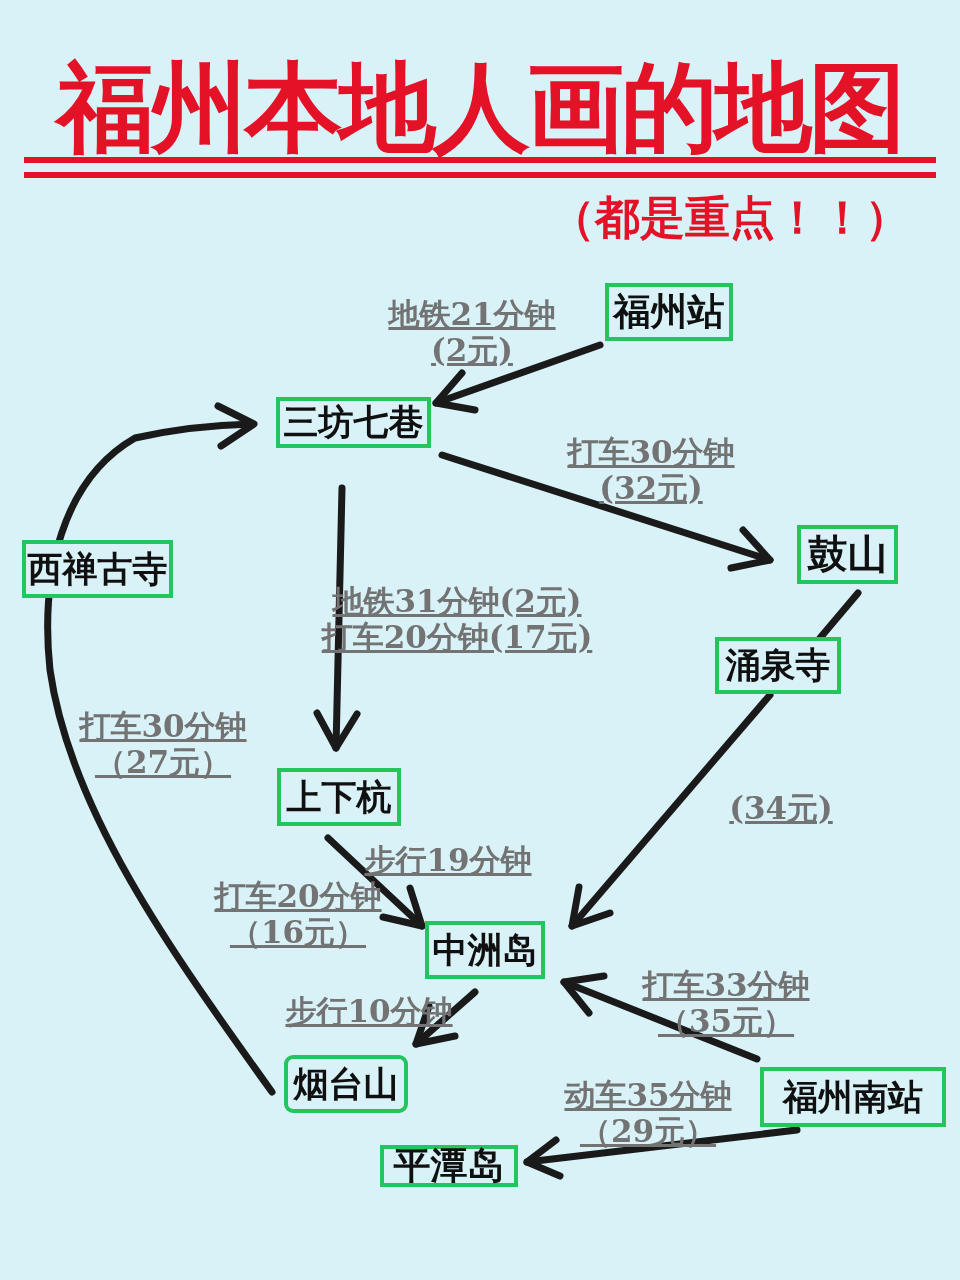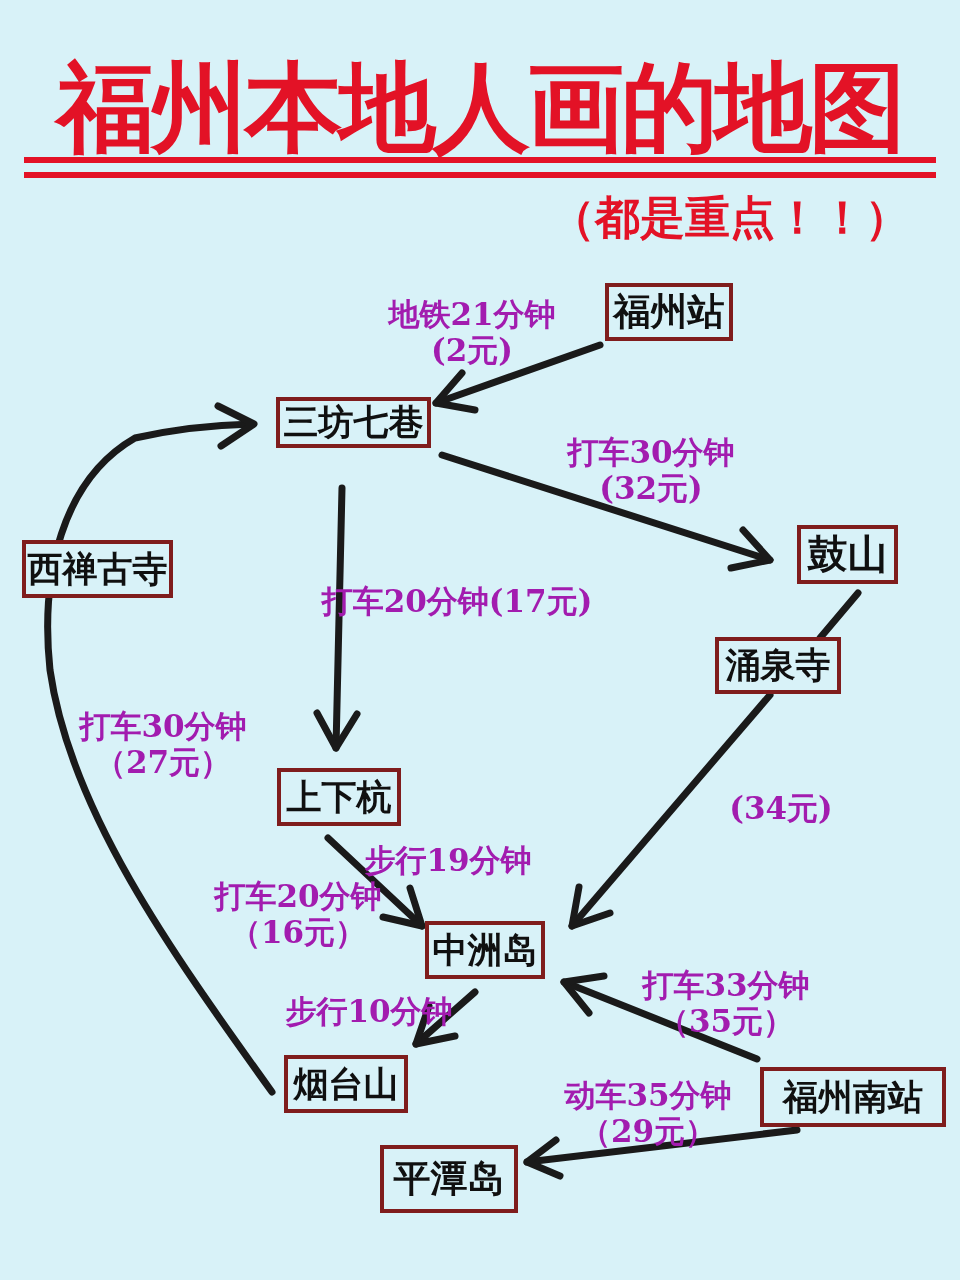--- a/index.html
+++ b/index.html
@@ -35,35 +35,36 @@
   }
   .edges-svg{position:absolute;left:0;top:0;z-index:1;}
   .edges-svg path,.edges-svg polyline,.edges-svg line{
     fill:none;stroke:#1a1a1a;stroke-width:7;
     stroke-linecap:round;stroke-linejoin:round;
   }
   .node{
     position:absolute;z-index:3;
     display:flex;align-items:center;justify-content:center;
     box-sizing:border-box;
-    border:4px solid #7f1d1d;
+    border:4px solid #22c55e;
     background:#d8f2f8;
     color:#101010;
     font-weight:700;font-size:35px;
     white-space:nowrap;
   }
   .node.n2{font-size:40px;}
   .node.n3b{font-size:37px;}
   .elabel{
     position:absolute;z-index:4;
     transform:translateX(-50%);
     text-align:center;
-    color:#a21caf;
+    color:#737373;
     font-weight:700;font-size:31px;line-height:1.16;
     white-space:nowrap;
+    text-decoration:underline;
   }
   .elabel span{display:block;}
 </style>
 </head>
 <body>
 
 <div class="stage">
 
   <div class="title">福州本地人画的地图</div>
   <div class="title-rule"></div>
@@ -108,37 +109,38 @@
   <div class="node n2" style="left:797px;top:525px;width:101px;height:59px;text-align:right;">鼓山</div>
 
   <div class="node" style="left:22px;top:540px;width:151px;height:58px;">西禅古寺</div>
 
   <div class="node" style="left:715px;top:637px;width:126px;height:57px;">涌泉寺</div>
 
   <div class="node" style="left:277px;top:768px;width:124px;height:58px;font-family:Liberation Mono, monospace;">上下杭</div>
 
   <div class="node" style="left:425px;top:921px;width:120px;height:58px;">中洲岛</div>
 
-  <div class="node" style="left:284px;top:1055px;width:124px;height:58px;">烟台山</div>
+  <div class="node" style="left:284px;top:1055px;width:124px;height:58px;border-radius:9px;">烟台山</div>
 
   <div class="node" style="left:760px;top:1067px;width:186px;height:60px;">福州南站</div>
 
-  <div class="node n3b" style="left:380px;top:1145px;width:138px;height:68px;">平潭岛</div>
+  <div class="node n3b" style="left:380px;top:1145px;width:138px;height:42px;">平潭岛</div>
 
   <div class="elabel" style="left:472px;top:297px;">
     <span>地铁21分钟</span>
     <span>(2元)</span>
   </div>
 
   <div class="elabel" style="left:651px;top:435px;">
     <span>打车30分钟</span>
     <span>(32元)</span>
   </div>
 
   <div class="elabel" style="left:457px;top:584px;">
+    <span>地铁31分钟(2元)</span>
     <span>打车20分钟(17元)</span>
   </div>
 
   <div class="elabel" style="left:163px;top:709px;">
     <span>打车30分钟</span>
     <span>（27元）</span>
   </div>
 
   <div class="elabel" style="left:781px;top:791px;">
     <span>(34元)</span>

